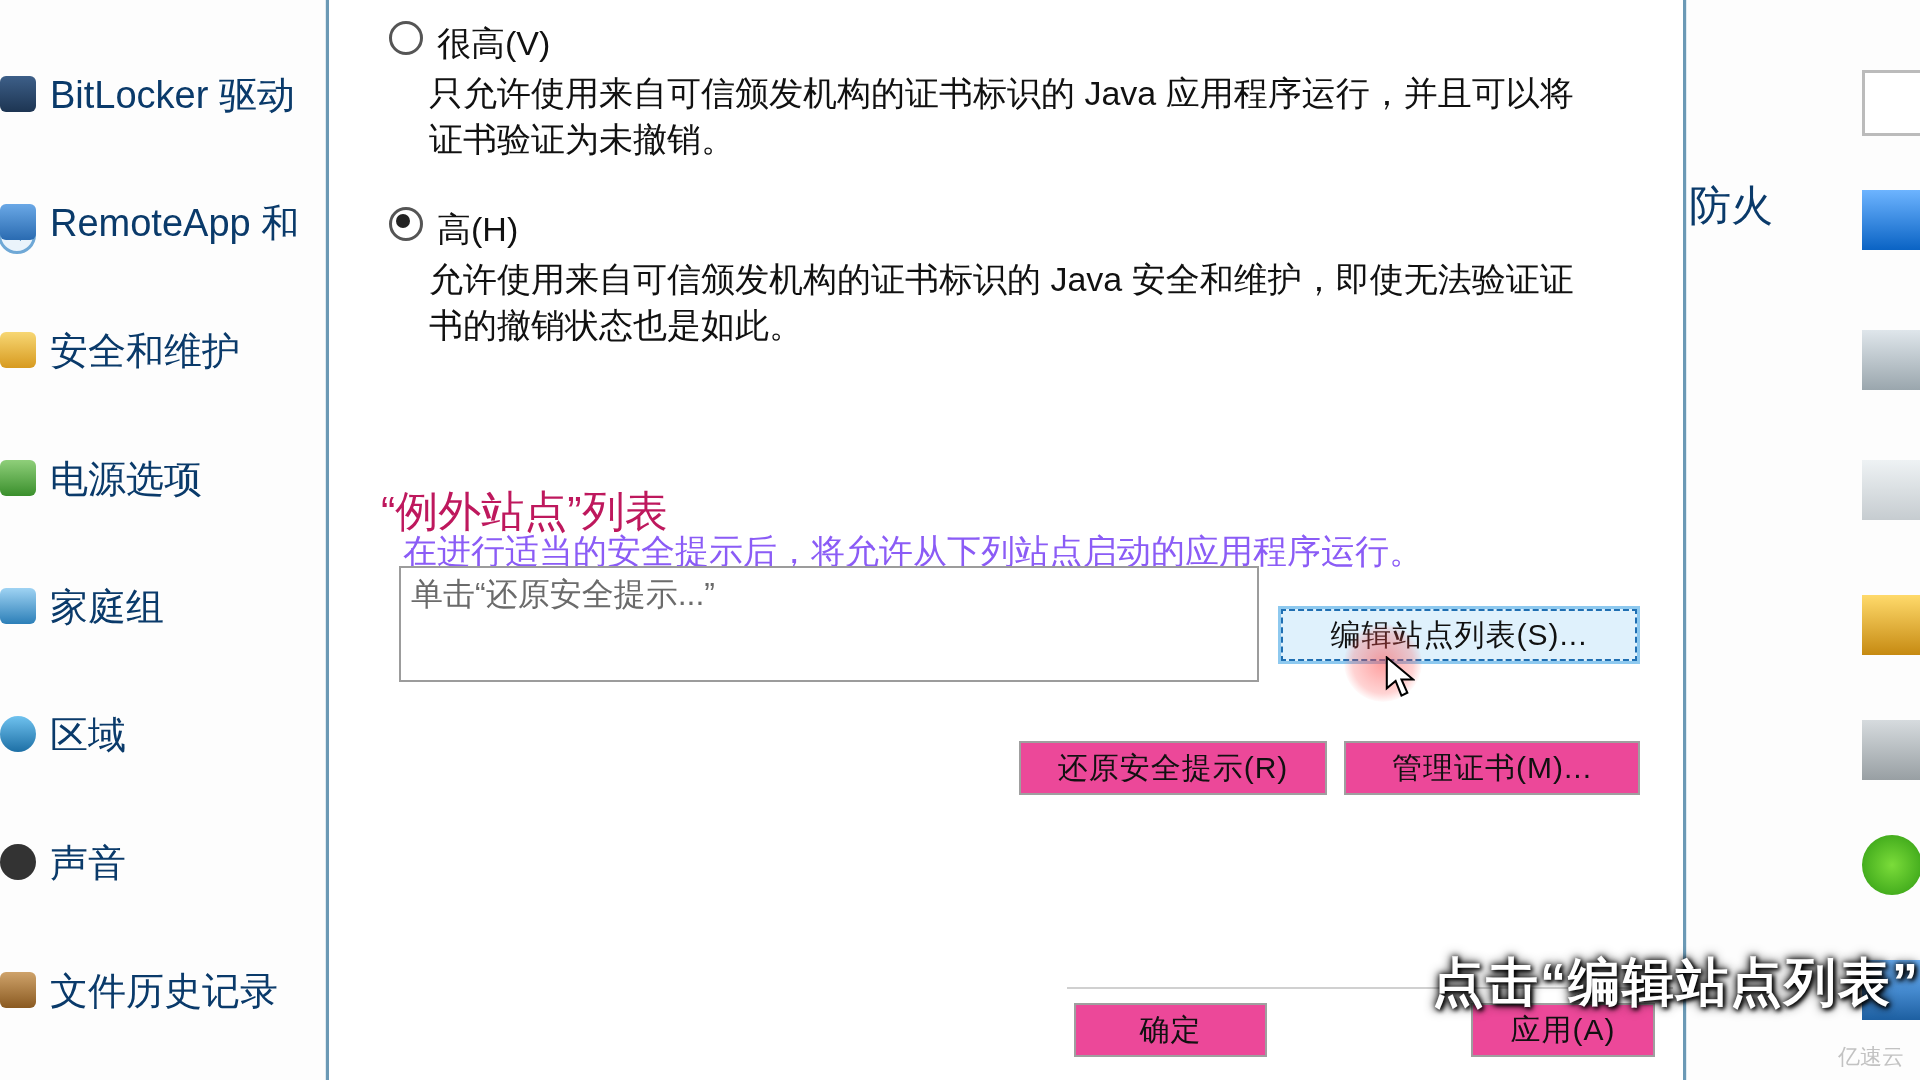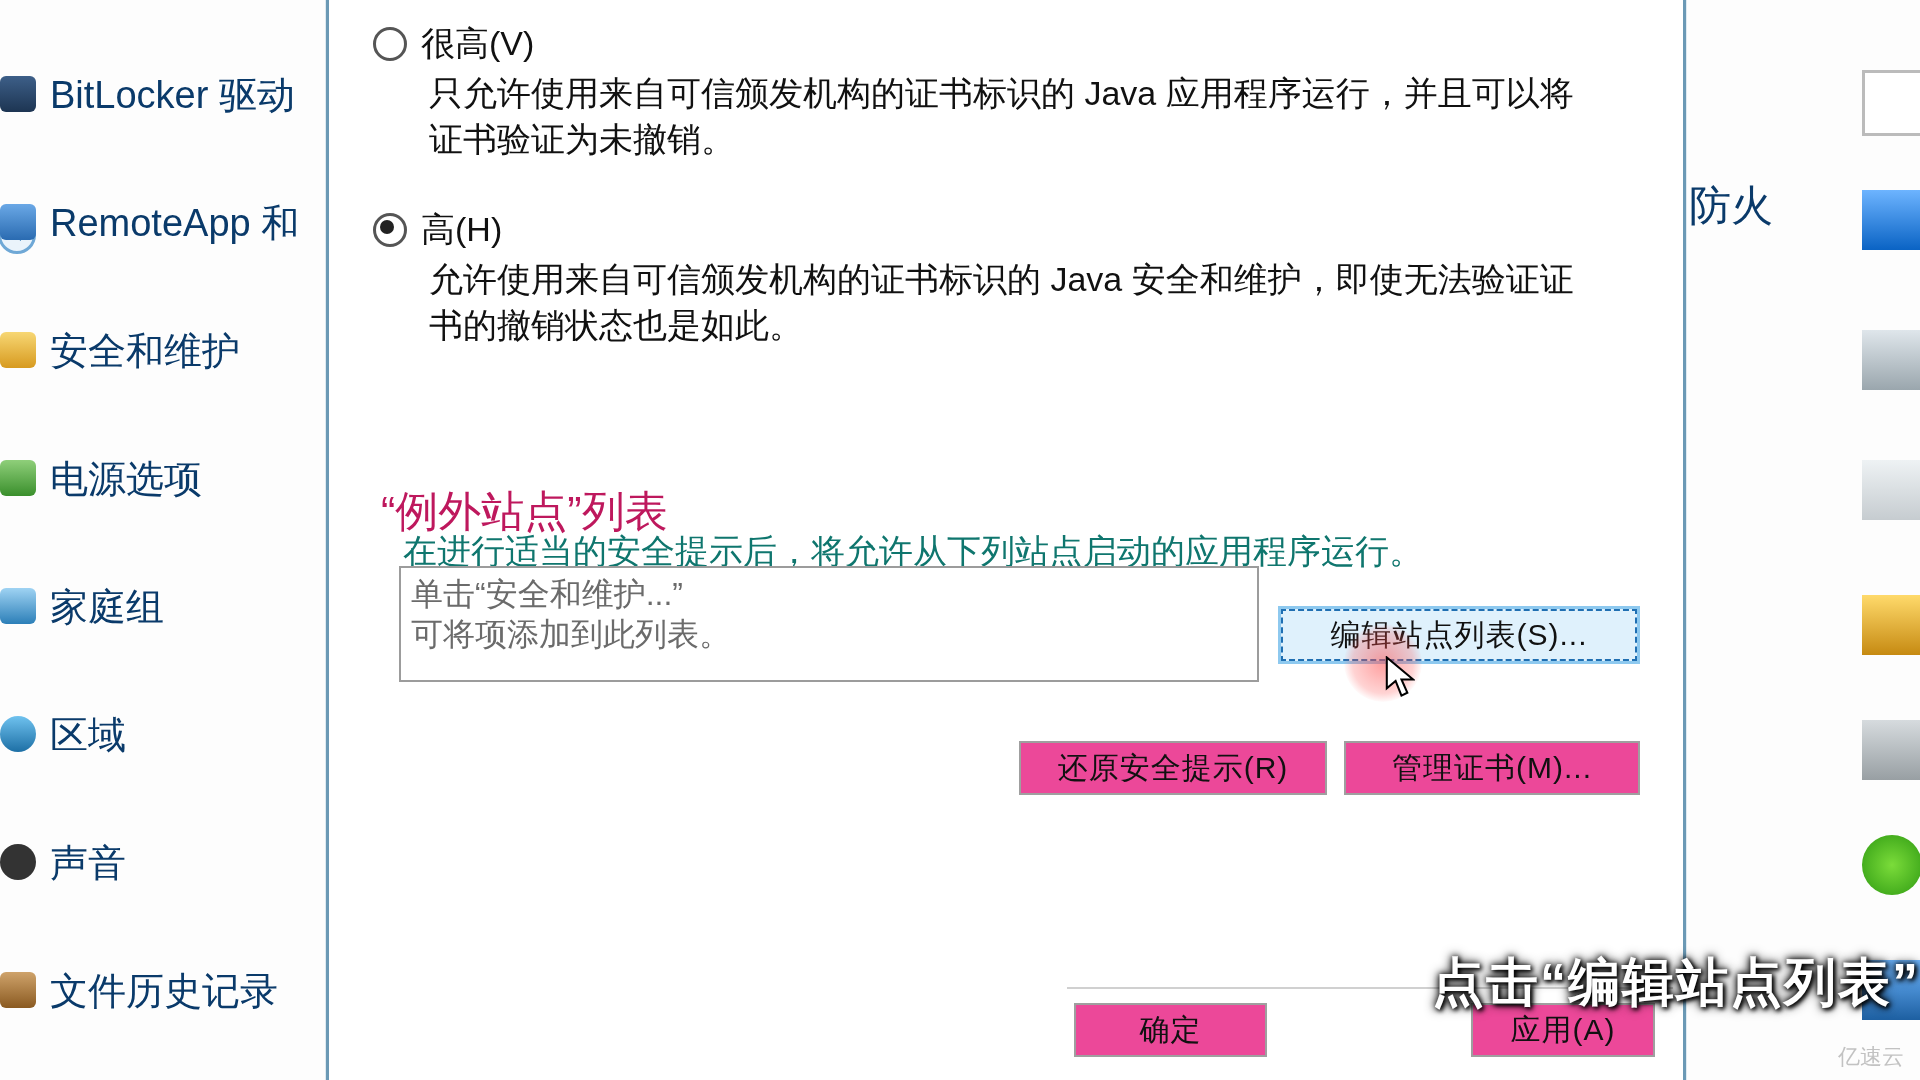--- a/index.html
+++ b/index.html
@@ -9,28 +9,28 @@
   .cp-item{position:absolute;left:50px;font-size:38px;color:#0a3a6a;white-space:nowrap}
   .cp-icon{position:absolute;left:0;width:36px;height:36px;border-radius:6px}
   .back-circle{position:absolute;left:-2px;top:216px;width:32px;height:32px;border:3px solid #6fa8d6;border-radius:50%;background:#eaf3fb}
   .back-circle::before{content:"";position:absolute;left:8px;top:6px;width:0;height:0;border-top:8px solid transparent;border-bottom:8px solid transparent;border-right:12px solid #2d7ab8}
 
   
   .r-icon{position:absolute;left:1862px;width:60px;height:60px}
 
   
   #dialog{position:absolute;left:326px;top:-18px;width:1360px;height:1102px;background:#fff;border:3px solid #6b99b5;box-shadow:0 0 0 1px #dfeaf1;box-sizing:border-box}
-  .radio-row{position:absolute;left:44px;display:flex;align-items:center}
+  .radio-row{position:absolute;left:60px;display:flex;}
   .radio{width:28px;height:28px;border:3px solid #555;border-radius:50%;margin-right:14px;display:inline-block;position:relative;flex:none}
   .radio.sel::after{content:"";position:absolute;left:4px;top:4px;width:14px;height:14px;background:#222;border-radius:50%}
   .radio-label{font-size:34px;color:#111}
   .radio-desc{position:absolute;left:100px;width:1160px;font-size:34px;color:#111;line-height:1.35}
 
   .sect-title{position:absolute;left:52px;font-size:43px;color:#be185d}
-  .sect-sub  {position:absolute;left:74px;font-size:34px;color:#0f766e}
+  .sect-sub  {position:absolute;left:74px;font-size:34px;color:#8b5cf6}
 
   #sitelist{position:absolute;left:70px;top:581px;width:860px;height:116px;border:2px solid #9c9c9c;background:#fff;box-sizing:border-box;padding:6px 10px;font-size:32px;color:#6b6b6b;line-height:1.25}
 
   .btn{position:absolute;height:54px;border:2px solid #9f9f9f;background:#ec4899;font-size:30px;color:#111;display:flex;align-items:center;justify-content:center;box-sizing:border-box;letter-spacing:1px}
   .btn.focus{border:3px dashed #1f6fb2;background:#dff1fc;outline:3px solid #8ec9ef;outline-offset:-1px}
 
   #btnEdit   {left:951px;top:623px;width:358px}
   #btnRestore{left:690px;top:756px;width:308px}
   #btnCerts  {left:1015px;top:756px;width:296px}
 
@@ -113,22 +113,21 @@
     <div class="radio-row" style="top:222px">
       <span class="radio sel"></span>
       <span class="radio-label">高(H)</span>
     </div>
     <div class="radio-desc" style="top:272px">允许使用来自可信颁发机构的证书标识的 Java 安全和维护，即使无法验证证书的撤销状态也是如此。</div>
 
     <div class="sect-title" style="top:498px">“例外站点”列表</div>
     <div class="sect-sub" style="top:544px">在进行适当的安全提示后，将允许从下列站点启动的应用程序运行。</div>
 
     <div id="sitelist">
-      <div>单击“安全和维护...”</div>
-      <div>可将项添加到此列表。</div>
+      <div>单击“还原安全提示...”</div>
     </div>
 
     <div id="btnEdit" class="btn focus">编辑站点列表(S)...</div>
     <div id="btnRestore" class="btn">还原安全提示(R)</div>
     <div id="btnCerts" class="btn">管理证书(M)...</div>
 
     <div class="dlg-sep"></div>
     <div id="btnOK" class="btn">确定</div>
     <div id="btnApply" class="btn">应用(A)</div>
   </div>

